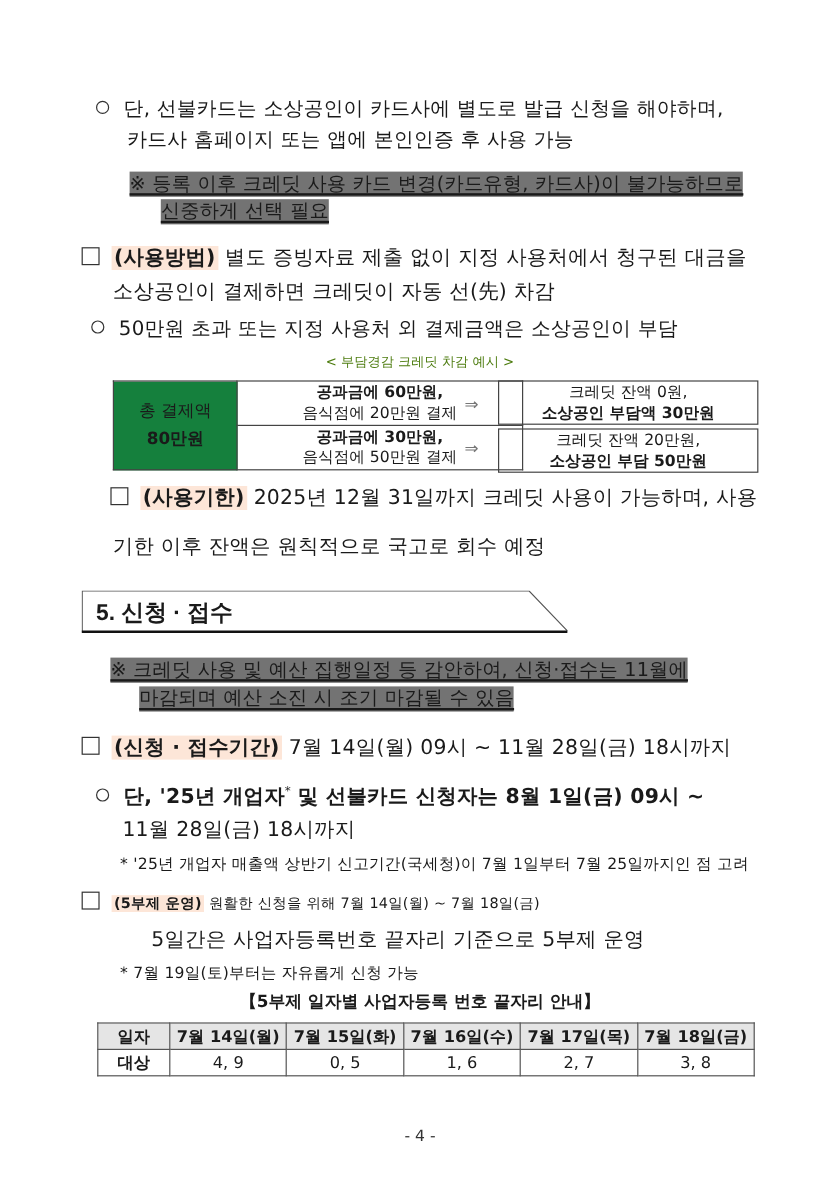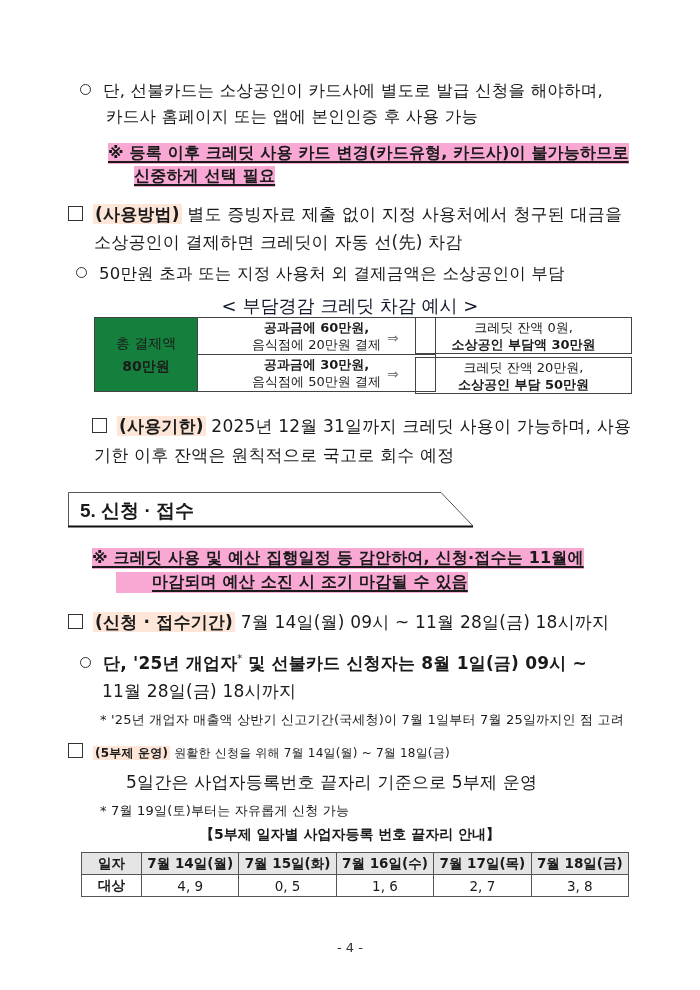--- a/index.html
+++ b/index.html
@@ -4,23 +4,23 @@
   <style>
     * { box-sizing: border-box; margin: 0; padding: 0; }
     html, body { width: 700px; height: 990px; background: #ffffff; overflow: hidden; }
     body { position: relative; font-family: "DejaVu Sans", "Liberation Sans", sans-serif; color: #1a1a1a; }
     .abs { position: absolute; }
     .line { position: absolute; white-space: nowrap; font-size: 16.5px; letter-spacing: 0.2px; }
     .b { font-weight: bold; }
     .circle { display: inline-block; width: 11px; height: 11px; border: 1.3px solid #333; border-radius: 50%; margin-right: 12px; vertical-align: 1px; }
     .sq { display: inline-block; width: 15px; height: 15px; border: 1.3px solid #333; margin-right: 10px; vertical-align: -1px; background: #fff; }
     .hl { background: #fde6d8; font-weight: bold; padding: 0 2px; }
-    .note { background: #f9a8d4; font-weight: bold; text-decoration: underline; text-decoration-thickness: 1.5px; text-underline-offset: 3px; text-align: center; }
+    .note { background: #737373; font-weight: normal; text-decoration: underline; text-decoration-thickness: 1.5px; text-underline-offset: 3px; text-align: center; }
     .small { font-size: 13px; }
-    .ex-caption { font-size: 18px; color: #0f172a; }
+    .ex-caption { font-size: 11px; color: #4d7c0f; }
     table { border-collapse: collapse; }
     .ex-table td { border: 1px solid #444; font-size: 13px; text-align: center; line-height: 17px; }
     .ex-left { background: #15803d; width: 103px; font-size: 14px !important; }
     .ex-mid { width: 238px; height: 37px; }
     .arrow { position: absolute; font-size: 14px; color: #777; }
     .res-box { position: absolute; border: 1px solid #444; font-size: 13px; text-align: center; line-height: 17px; }
     .section { position: absolute; left: 68px; top: 492px; width: 405px; height: 36px; }
     .section svg { position: absolute; left: 0; top: 0; }
     .section-title { position: absolute; left: 12px; top: 6px; font-size: 19px; font-weight: bold; font-family: "Liberation Sans", sans-serif; }
     .sched td { border: 1px solid #555; font-size: 13.5px; text-align: center; height: 22px; }
@@ -77,36 +77,36 @@
 
 <div class="res-box" style="left:415px; top:317px; width:217px; height:37px; padding-top:1px;">
   <div>크레딧 잔액 0원,</div>
   <div class="b">소상공인 부담액 30만원</div>
 </div>
 <div class="res-box" style="left:415px; top:357px; width:217px; height:37px; padding-top:1px;">
   <div>크레딧 잔액 20만원,</div>
   <div class="b">소상공인 부담 50만원</div>
 </div>
 
-<div class="line" style="left:68px; top:415px; font-size:17px;padding-left:24px;">
+<div class="line" style="left:68px; top:403px; font-size:17px;padding-left:24px;">
   <span class="sq"></span><span class="hl">(사용기한)</span>
   <span>2025년 12월 31일까지 크레딧 사용이 가능하며, 사용</span>
 </div>
 <div class="line" style="left:94px; top:444px; font-size:17px;">기한 이후 잔액은 원칙적으로 국고로 회수 예정</div>
 
 <div class="section">
   <svg width="405" height="36">
     <polyline points="0.5,35 0.5,0.5 373,0.5 405,34" fill="none" stroke="#555" stroke-width="1"></polyline>
     <line x1="0" y1="34.5" x2="405" y2="34.5" stroke="#111" stroke-width="2"></line>
   </svg>
   <div class="section-title">5. 신청 · 접수</div>
 </div>
 
 <div class="line note" style="left:92px; top:548px; font-size:16px;">※ 크레딧 사용 및 예산 집행일정 등 감안하여, 신청·접수는 11월에</div>
-<div class="line note" style="left:116px; top:572px; font-size:16px;padding-left:36px;">마감되며 예산 소진 시 조기 마감될 수 있음</div>
+<div class="line note" style="left:116px; top:572px; font-size:16px;">마감되며 예산 소진 시 조기 마감될 수 있음</div>
 
 <div class="line" style="left:68px; top:611px; font-size:17px;">
   <span class="sq"></span><span class="hl">(신청 · 접수기간)</span>
   <span>7월 14일(월) 09시 ~ 11월 28일(금) 18시까지</span>
 </div>
 
 <div class="line" style="left:80px; top:652px; font-size:17px;">
   <span class="circle"></span><span class="b">단, '25년 개업자</span><sup style="font-size:10px;">*</sup>
   <span class="b">및 선불카드 신청자는 8월 1일(금) 09시 ~</span>
 </div>

